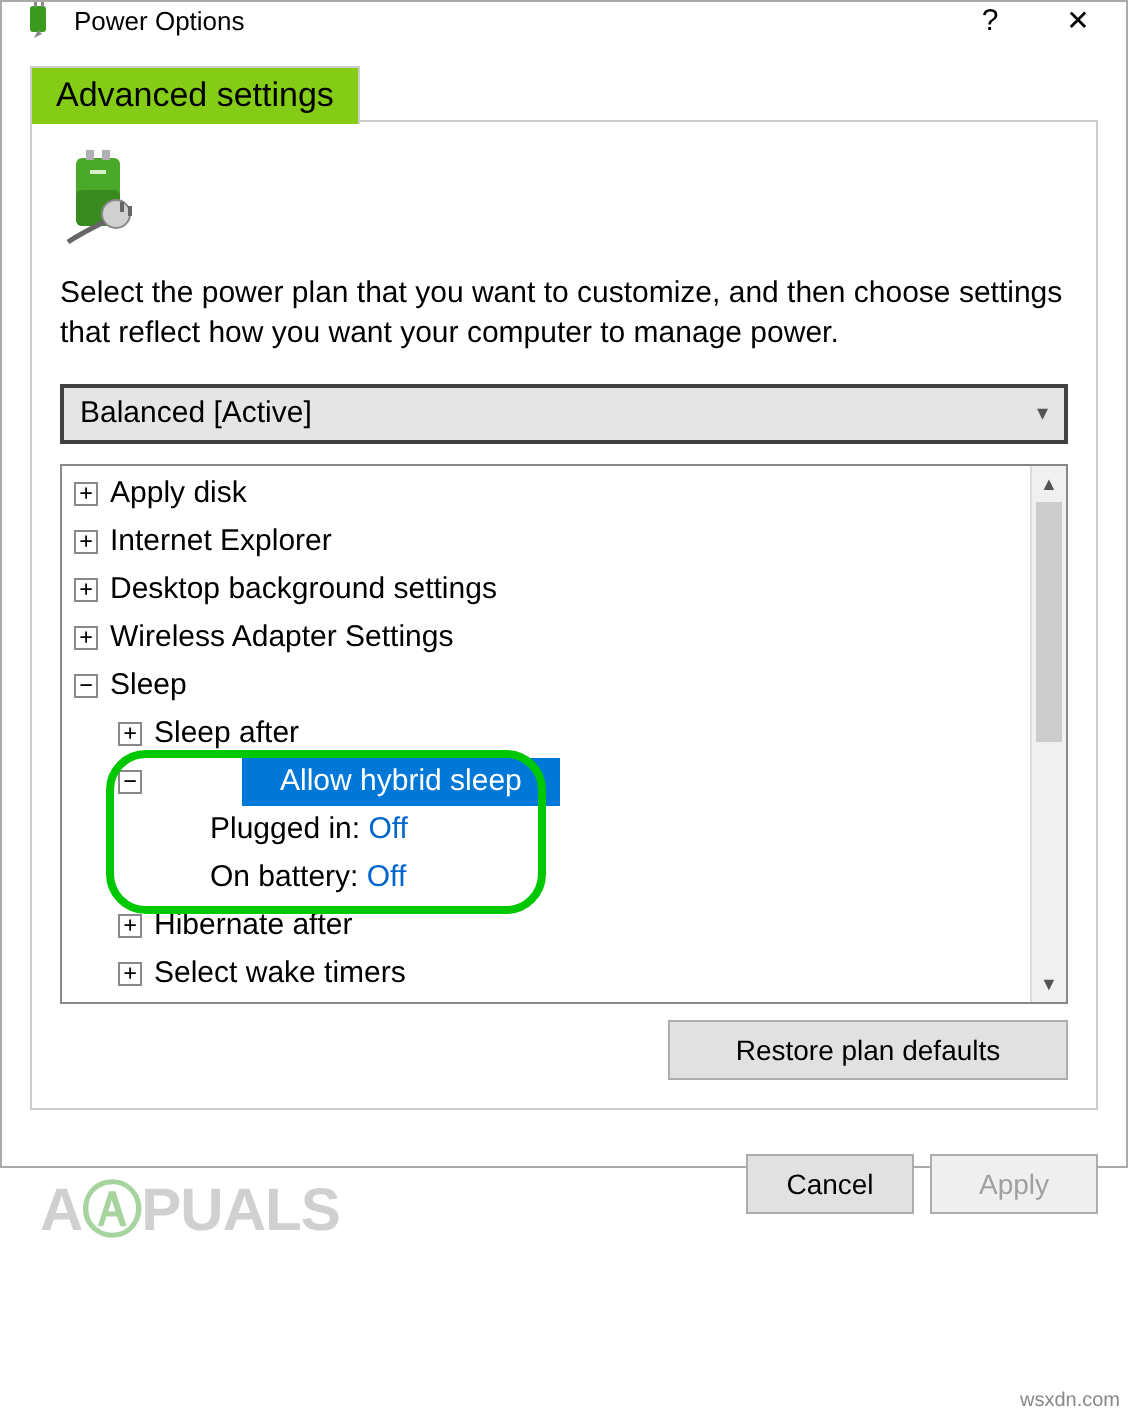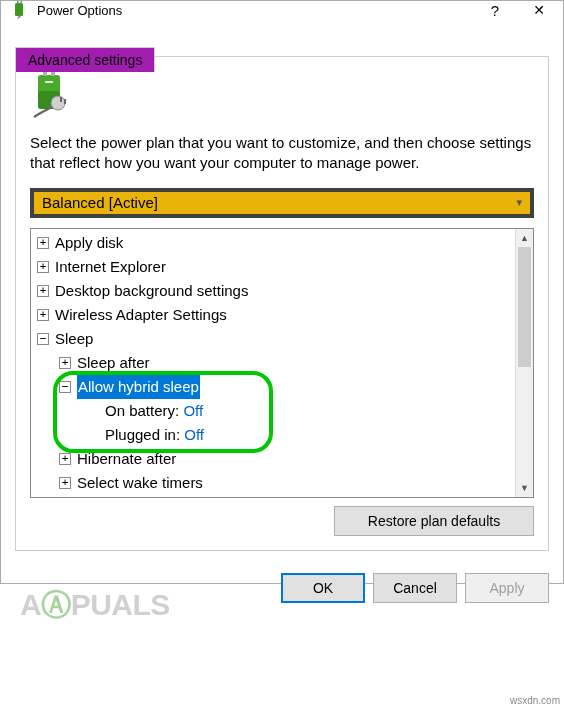--- a/index.html
+++ b/index.html
@@ -58,24 +58,24 @@
     }
     .tabstrip {
       display: flex;
       position: relative;
       z-index: 2;
     }
     .tab {
       border: 1px solid #ccc;
       border-bottom: none;
       padding: 4px 12px;
-      background: #a21caf;
-      font-size: 14px;
-      position: relative;
-      top: 16px;
+      background: #84cc16;
+      font-size: 17px;
+      position: relative;
+      top: 2px;
     }
     .tabpanel {
       border: 1px solid #ccc;
       flex: 1;
       padding: 14px 14px 12px 14px;
       display: flex;
       flex-direction: column;
       background: #fff;
     }
     .intro {
@@ -90,22 +90,22 @@
       flex-shrink: 0;
     }
     .intro-text {
       font-size: 15px;
       line-height: 1.35;
       color: #000;
     }
     .plan-select {
       display: flex;
       align-items: center;
-      border: 4px solid #404040;
-      background: #eab308;
+      border: 2px solid #404040;
+      background: #e5e5e5;
       height: 30px;
       padding: 0 8px;
       font-size: 15px;
       margin-bottom: 10px;
     }
     .plan-select-label { flex: 1; }
     .plan-select-chevron { font-size: 11px; color: #555; }
     .tree-wrap {
       border: 1px solid #888;
       flex: 1;
@@ -167,21 +167,22 @@
     .lvl1 { padding-left: 28px; }
     .lvl2-kv {
       padding-left: 74px;
       font-size: 15px;
       line-height: 24px;
     }
     .kv-val { color: #0066cc; }
     .selected {
       background: #0078d7;
       color: #fff;
-      padding: 0 1px;
+      padding: 0 19px;
+      margin-left: 44px;
     }
     .highlight-box {
       position: absolute;
       border: 4px solid #00c800;
       border-radius: 20px;
       pointer-events: none;
     }
     .restore-row {
       display: flex;
       justify-content: flex-end;
@@ -305,25 +306,25 @@
           </div>
           <div class="node lvl1">
             <span class="expander">+</span>
             <span>Sleep after</span>
           </div>
           <div class="node lvl1">
             <span class="expander">−</span>
             <span class="selected">Allow hybrid sleep</span>
           </div>
           <div class="lvl2-kv">
+            <span>Plugged in:</span>
+            <span class="kv-val">Off</span>
+          </div>
+          <div class="lvl2-kv">
             <span>On battery:</span>
-            <span class="kv-val">Off</span>
-          </div>
-          <div class="lvl2-kv">
-            <span>Plugged in:</span>
             <span class="kv-val">Off</span>
           </div>
           <div class="node lvl1">
             <span class="expander">+</span>
             <span>Hibernate after</span>
           </div>
           <div class="node lvl1">
             <span class="expander">+</span>
             <span>Select wake timers</span>
           </div>
@@ -341,21 +342,20 @@
       </div>
 
       <div class="restore-row">
         <button class="btn" style="min-width:200px">Restore plan defaults</button>
       </div>
 
     </div>
   </div>
 
   <div class="buttons">
-    <button class="btn default">OK</button>
     <button class="btn">Cancel</button>
     <button class="btn disabled">Apply</button>
   </div>
 
   <div class="watermark">
     <span>A</span><span class="wm-green">Ⓐ</span><span>PUALS</span>
   </div>
   <div class="attribution">wsxdn.com</div>
 </div>
 

